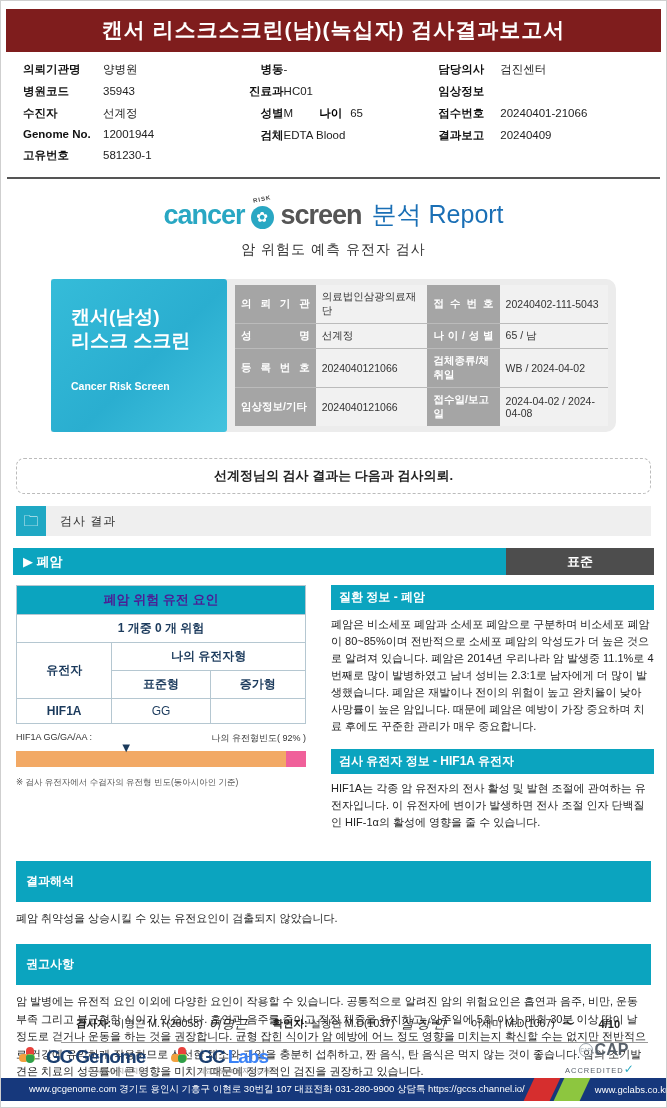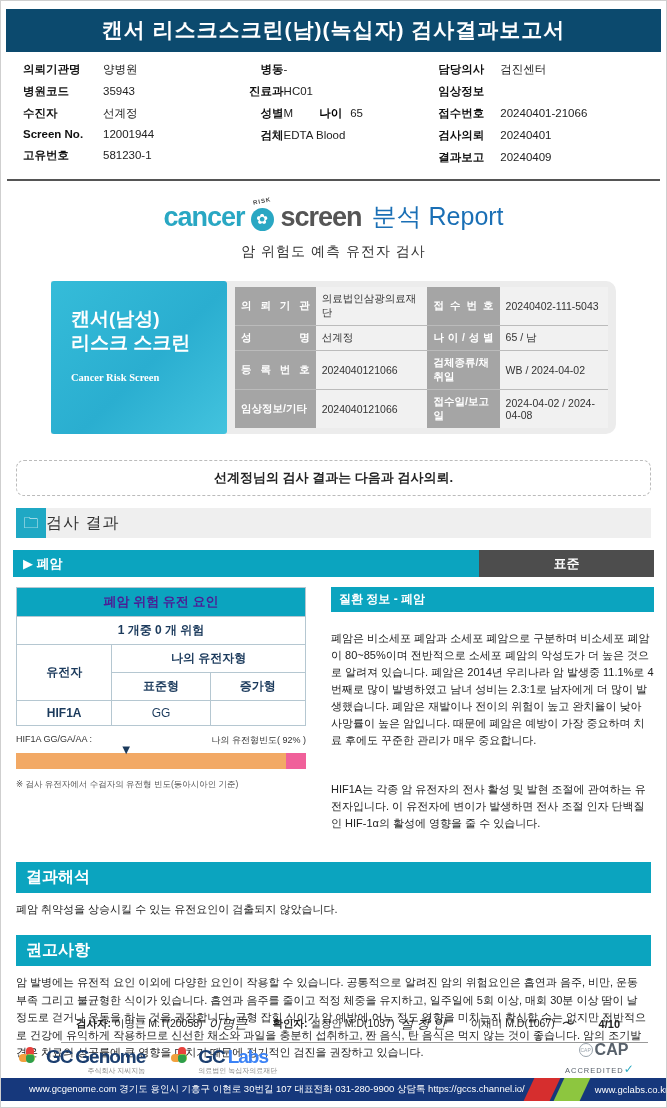--- a/index.html
+++ b/index.html
@@ -1,21 +1,21 @@
 <!DOCTYPE html>
 <html><head>
 <meta charset="utf-8">
 <style>
   * { margin:0; padding:0; box-sizing:border-box; }
   html,body { font-family:"Liberation Sans","DejaVu Sans",sans-serif; background:#e9e9e9; }
   .page { position:relative; width:667px; height:1108px; margin:0 auto; background:#fff;
           border:1px solid #cfcfcf; overflow:hidden; }
 
   
-  .title-banner { margin:8px 5px 0 5px; background:#0c4a6e; color:#fff; text-align:center;
+  .title-banner { margin:8px 5px 0 5px; background:#7f1d1d; color:#fff; text-align:center;
     font-size:21px; font-weight:bold; padding:7px 0 8px 0; letter-spacing:1px; }
 
   
   .patient-info { display:flex; padding:10px 20px 4px 22px; font-size:11.5px; }
   .pi-col { display:flex; flex-direction:column; gap:7px; }
   .pi-col.c1 { width:215px; } .pi-col.c2 { width:205px; } .pi-col.c3 { width:210px; }
   .pi-row { display:flex; align-items:baseline; min-height:13px; }
   .pi-label { font-weight:bold; color:#111; width:80px; flex:none; }
   .pi-col.c2 .pi-label { width:48px;text-align:right; }
   .pi-col.c3 .pi-label { width:62px; }
@@ -33,63 +33,63 @@
                  background:#29a7c3; color:#fff; font-size:14px; line-height:23px; text-align:center; }
   .logo-screen { color:#555; font-size:27px; font-weight:bold; letter-spacing:-1px; margin-right:10px; }
   .logo-report { color:#1a6fb5; font-size:25px; font-weight:normal; }
   .subtitle { text-align:center; color:#333; font-size:14px; margin-top:10px; letter-spacing:1px; }
 
   
   .info-card { display:flex; margin:20px 50px 0 50px; background:#ececec; border-radius:0 10px 10px 0; }
   .blue-box { width:176px; flex:none; background:linear-gradient(135deg,#35bcd9 0%,#2aaed0 55%,#43c3de 100%);
               color:#fff; padding:26px 0 0 20px; border-radius:3px; }
   .blue-box .kr { font-size:19px; font-weight:bold; line-height:1.25; }
-  .blue-box .en { font-size:10.5px; font-weight:bold; margin-top:17px;font-family:Liberation Serif, serif; }
+  .blue-box .en { font-size:10.5px; font-weight:bold; margin-top:27px; }
   .info-table { flex:1; border-collapse:collapse; font-size:10.5px; margin:6px 8px 6px 8px; }
   .info-table td { padding:5px 6px; border-bottom:1px solid #bbb; }
   .info-table tr:last-child td { border-bottom:none; }
   .info-table .lbl { background:#a5a5a5; color:#fff; font-weight:bold; width:92px; text-align:justify;
                      text-align-last:justify; }
   .info-table .val { background:#f1f1f1; color:#333; }
   .info-table .val.v1 { width:122px; } .info-table .val.v2 { width:128px; }
 
   
   .dashed-msg { margin:26px 15px 0 15px; border:1.5px dashed #bbb; border-radius:8px; text-align:center;
                 font-size:13px; font-weight:bold; color:#222; padding:8px 0; }
   .section-bar { display:flex; align-items:center; margin:12px 15px 0 15px; background:#efefef; height:30px; }
   .section-icon { width:30px; height:30px; background:#1fa8c4; color:#fff; font-size:15px; line-height:30px;
                   text-align:center; flex:none; }
-  .section-label { font-size:16px; color:#333; letter-spacing:1px; }
+  .section-label { font-size:12px; color:#333; margin-left:14px; letter-spacing:1px; }
 
   .cancer-bar { display:flex; margin:12px 12px 0 12px; height:27px; }
   .cancer-name { flex:1; background:#0ba4bf; color:#fff; font-size:13px; font-weight:bold;
                  line-height:27px; padding-left:10px; }
-  .cancer-grade { width:175px; flex:none; background:#4d4d4d; color:#fff; font-size:13px; font-weight:bold;
+  .cancer-grade { width:148px; flex:none; background:#4d4d4d; color:#fff; font-size:13px; font-weight:bold;
                   text-align:center; line-height:27px; }
 
   
   .result-cols { display:flex; margin:10px 12px 0 15px; gap:25px; }
   .res-left { width:290px; flex:none; }
   .risk-table { width:100%; border-collapse:collapse; font-size:12px; color:#1b3a5c; text-align:center; }
   .risk-table td { border:1px solid #b5c7d1; padding:5px 2px; }
   .risk-table .head { background:#0ba4bf; color:#4c1d95; font-weight:bold; font-size:13px; }
   .risk-table .bold { font-weight:bold; }
   .freq-labels { display:flex; justify-content:space-between; font-size:9px; color:#333; margin-top:8px; }
   .freq-bar { position:relative; height:16px; background:#f2a965; margin-top:6px; }
   .freq-pink { position:absolute; right:0; top:0; width:7%; height:100%; background:#f0609a; }
   .freq-marker { position:absolute; top:-11px; transform:translateX(-50%); color:#1b3a5c; font-size:13px; }
   .footnote { font-size:8.5px; color:#555; margin-top:10px; }
 
   .res-right { flex:1; display:flex; flex-direction:column; }
   .teal-head { background:#0ba4bf; color:#fff; font-size:12px; font-weight:bold; padding:4px 8px; }
-  .res-right p { font-size:11px; color:#222; line-height:1.55; margin:18px 0 14px 0; }
-
-  
-  .teal-bar-full { margin:16px 15px 0 15px; background:#0ba4bf; color:#fff; font-size:16px;
-                   font-weight:bold; padding:5px 10px; }
+  .res-right p { font-size:11px; color:#222; line-height:1.55; margin:6px 0 14px 0; }
+
+  
+  .teal-bar-full { margin:16px 15px 0 15px; background:#0ba4bf; color:#fff; font-size:12px;
+                   font-weight:bold; padding:12px 10px; }
   .body-text { margin:8px 15px 0 15px; font-size:11px; color:#222; line-height:1.6; }
 
   
   .sign-row { position:absolute; left:0; right:0; top:1014px; display:flex; align-items:center;
               padding:0 18px 0 75px; font-size:10.5px; color:#222; }
   .sig-script { font-family:"Liberation Serif","DejaVu Serif",serif; font-style:italic; font-size:13px;
                 margin:0 6px; white-space:nowrap; }
   .sign-row .gap { flex:1; }
   .page-num { font-weight:bold; font-size:11px; margin-right:28px; }
   .sign-rule { position:absolute; left:60px; right:18px; top:1041px; border-top:1px solid #999; }
@@ -141,21 +141,21 @@
         </div>
       <div class="pi-row">
           <span class="pi-label">병원코드</span>
           <span class="pi-value">35943</span>
         </div>
       <div class="pi-row">
           <span class="pi-label">수진자</span>
           <span class="pi-value">선계정</span>
         </div>
       <div class="pi-row">
-          <span class="pi-label">Screen No.</span>
+          <span class="pi-label">Genome No.</span>
           <span class="pi-value">12001944</span>
         </div>
       <div class="pi-row">
           <span class="pi-label">고유번호</span>
           <span class="pi-value">581230-1</span>
         </div>
     </div>
     <div class="pi-col c2">
       <div class="pi-row">
           <span class="pi-label">병동</span>
@@ -181,24 +181,20 @@
           <span class="pi-label">담당의사</span>
           <span class="pi-value">검진센터</span>
         </div>
       <div class="pi-row">
           <span class="pi-label">임상정보</span>
           <span class="pi-value"></span>
         </div>
       <div class="pi-row">
           <span class="pi-label">접수번호</span>
           <span class="pi-value">20240401-21066</span>
-        </div>
-      <div class="pi-row">
-          <span class="pi-label">검사의뢰</span>
-          <span class="pi-value">20240401</span>
         </div>
       <div class="pi-row">
           <span class="pi-label">결과보고</span>
           <span class="pi-value">20240409</span>
         </div>
     </div>
   </div>
   <hr class="rule">
 
   <div class="logo-line">
@@ -294,20 +290,21 @@
       <div class="freq-bar">
         <span class="freq-marker" style="left: 38%;">▼</span>
         <span class="freq-pink"></span>
       </div>
       <div class="footnote">※ 검사 유전자에서 수검자의 유전형 빈도(동아시아인 기준)</div>
     </div>
 
     <div class="res-right">
       <div class="teal-head">질환 정보 - 폐암</div>
       <p>폐암은 비소세포 폐암과 소세포 폐암으로 구분하며 비소세포 폐암이 80~85%이며 전반적으로 소세포 폐암의 악성도가 더 높은 것으로 알려져 있습니다. 폐암은 2014년 우리나라 암 발생중 11.1%로 4번째로 많이 발병하였고 남녀 성비는 2.3:1로 남자에게 더 많이 발생했습니다. 폐암은 재발이나 전이의 위험이 높고 완치율이 낮아 사망률이 높은 암입니다. 때문에 폐암은 예방이 가장 중요하며 치료 후에도 꾸준한 관리가 매우 중요합니다.</p>
+      <div class="teal-head">검사 유전자 정보 - HIF1A 유전자</div>
       <p>HIF1A는 각종 암 유전자의 전사 활성 및 발현 조절에 관여하는 유전자입니다. 이 유전자에 변이가 발생하면 전사 조절 인자 단백질인 HIF-1α의 활성에 영향을 줄 수 있습니다.</p>
     </div>
   </div>
 
   <div class="teal-bar-full">결과해석</div>
   <p class="body-text">폐암 취약성을 상승시킬 수 있는 유전요인이 검출되지 않았습니다.</p>
 
   <div class="teal-bar-full">권고사항</div>
   <p class="body-text">암 발병에는 유전적 요인 이외에 다양한 요인이 작용할 수 있습니다. 공통적으로 알려진 암의 위험요인은 흡연과 음주, 비만, 운동 부족 그리고 불균형한 식이가 있습니다. 흡연과 음주를 줄이고 적정 체중을 유지하고, 일주일에 5회 이상, 매회 30분 이상 땀이 날 정도로 걷거나 운동을 하는 것을 권장합니다. 균형 잡힌 식이가 암 예방에 어느 정도 영향을 미치는지 확신할 수는 없지만 전반적으로 건강에 유익하게 작용하므로 신선한 채소와 과일을 충분히 섭취하고, 짠 음식, 탄 음식은 먹지 않는 것이 좋습니다. 암의 조기발견은 치료의 성공률에 큰 영향을 미치기 때문에 정기적인 검진을 권장하고 있습니다.</p>
 

